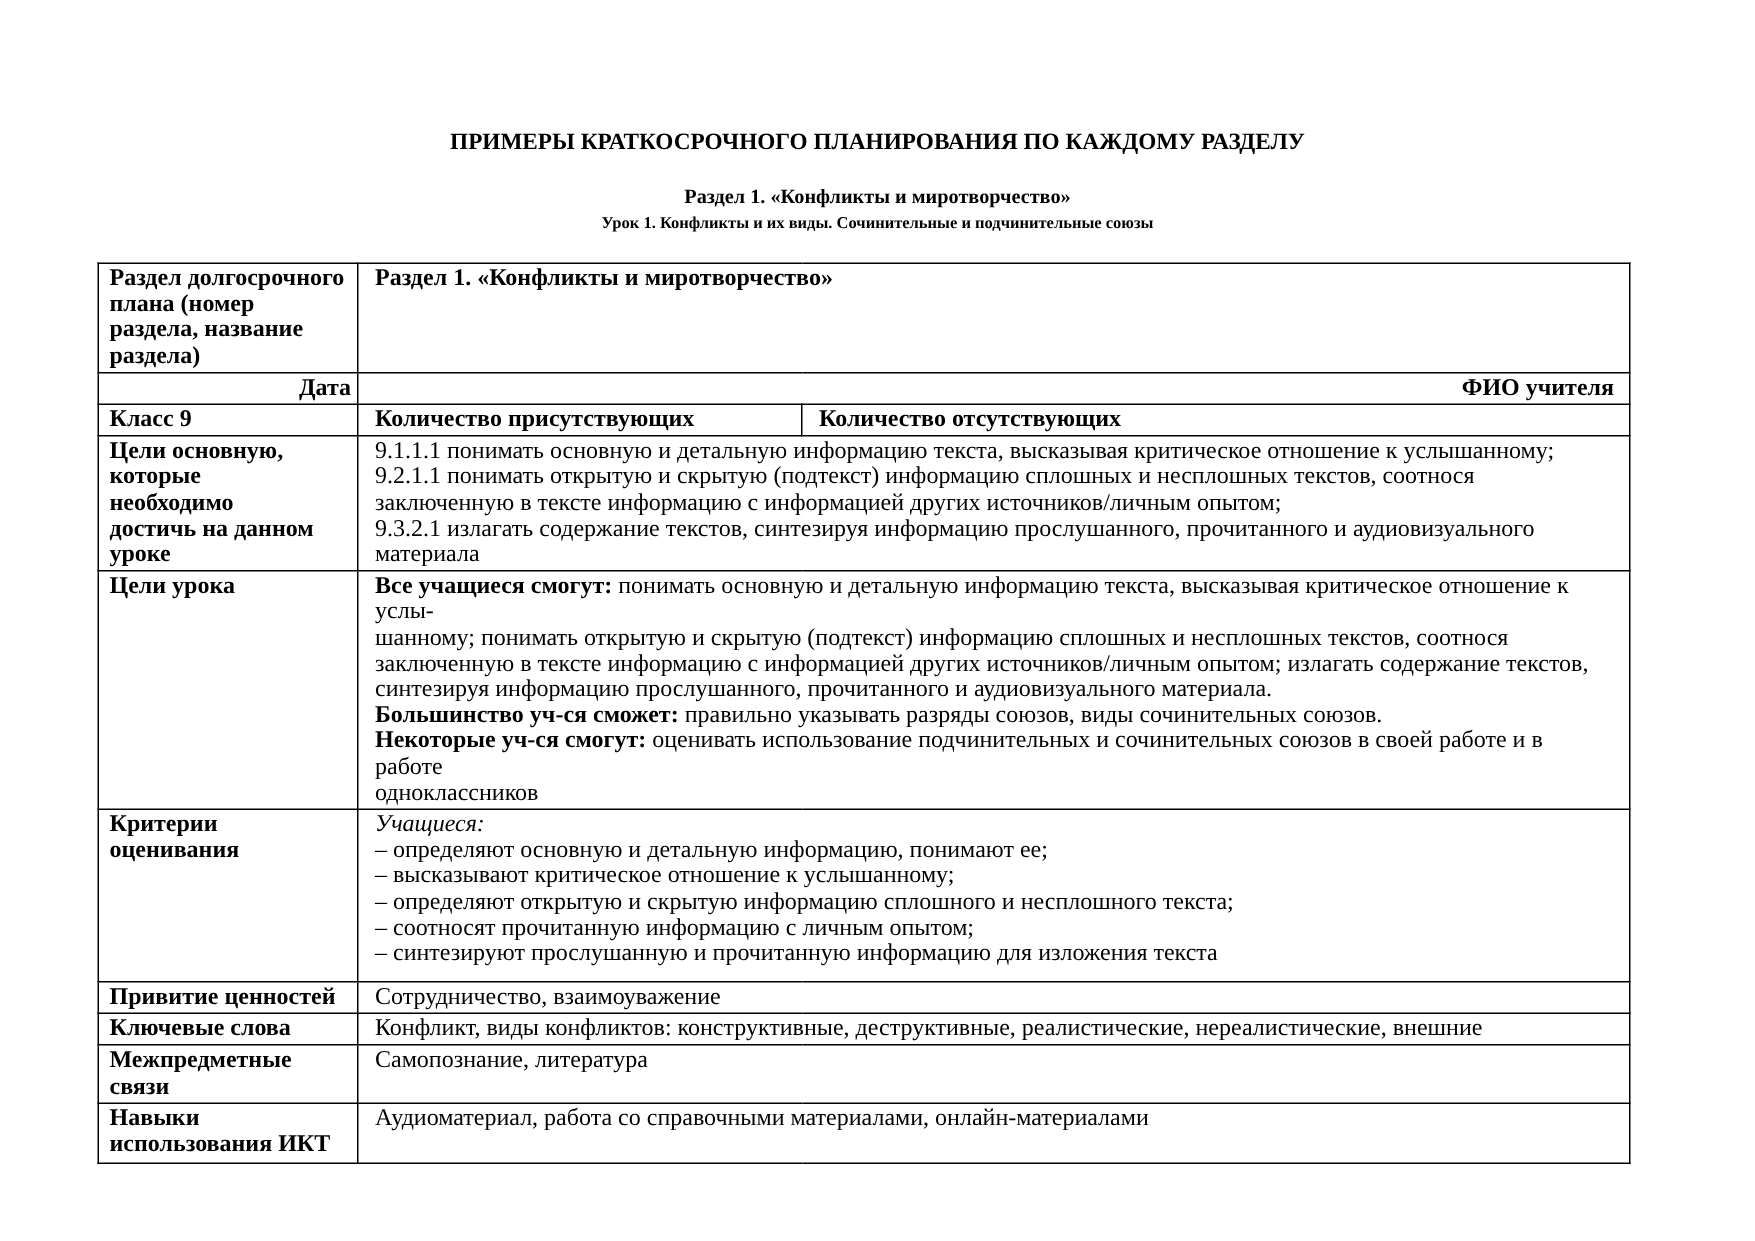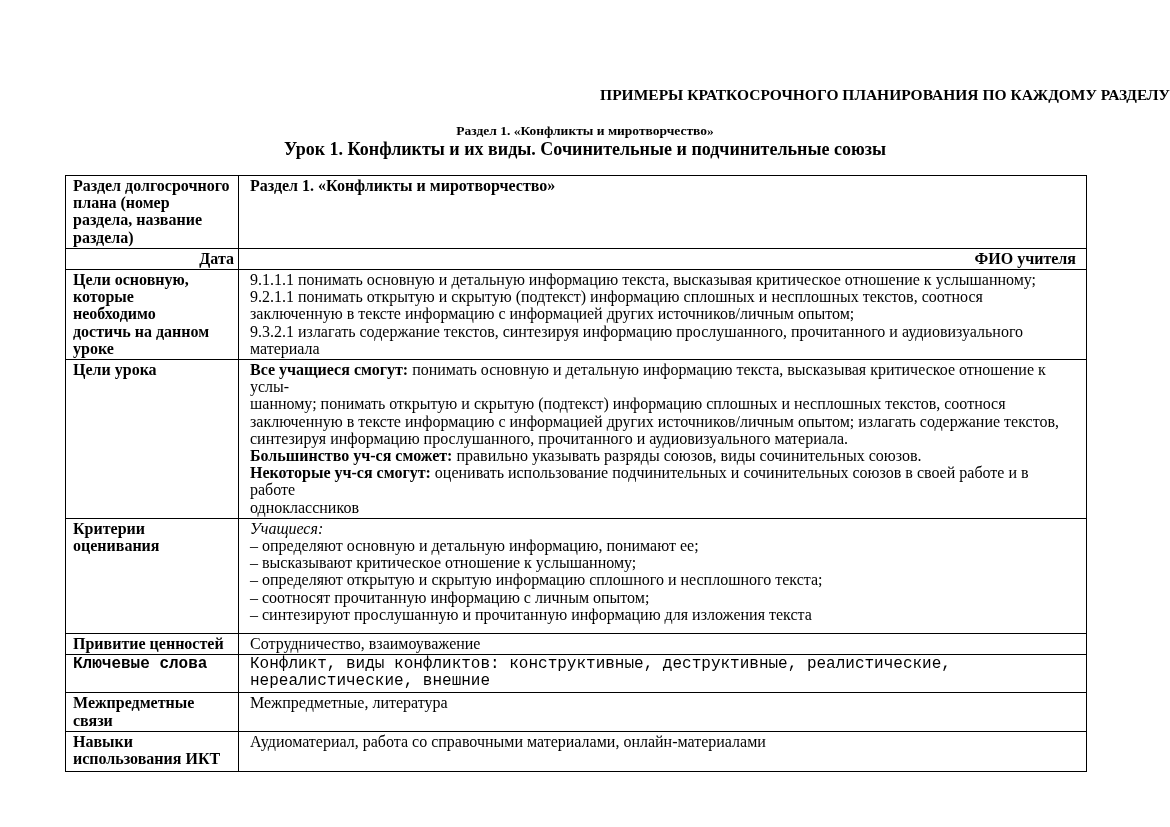--- a/index.html
+++ b/index.html
@@ -9,41 +9,41 @@
     height:827px;
     background:#ffffff;
     font-family:"Liberation Serif", serif;
     color:#000000;
     overflow:hidden;
   }
   .doc-title {
     position:absolute;
     top:86px; left:0;
     width:100%;
-    text-align:right;
+    text-align:center;
     font-weight:bold;
     font-size:15.5px;
     line-height:17px;
   }
   .doc-subtitle1 {
     position:absolute;
     top:122px; left:0;
     width:100%;
     text-align:center;
     font-weight:bold;
     font-size:13.5px;
     line-height:17px;
   }
   .doc-subtitle2 {
     position:absolute;
     top:141px; left:0;
     width:100%;
     text-align:center;
     font-weight:bold;
-    font-size:18px;
+    font-size:11px;
     line-height:17px;
   }
   table.plan {
     position:absolute;
     top:175px;
     left:65px;
     width:1021px;
     border-collapse:collapse;
     table-layout:fixed;
     font-size:16px;
@@ -60,21 +60,21 @@
     padding-right:4px;
   }
   .r1  { height:70px; }
   .r2  { height:18px;text-align:right; }
   .r3  { height:18px; }
   .r4  { height:18px; }
   .r5  { height:85px; }
   .r6  { height:131px;margin-top:32px; }
   .r7  { height:115px; }
   .r8  { height:19px; }
-  .r9  { height:17px;font-family:Liberation Mono, monospace; }
+  .r9  { height:17px; }
   .r10 { height:34px;margin-left:16px; }
   .r11 { height:40px; }
   td.bold-val { font-weight:bold; }
 </style>
 </head>
 <body>
 
 <div class="page">
 
   <div class="doc-title">ПРИМЕРЫ КРАТКОСРОЧНОГО ПЛАНИРОВАНИЯ ПО КАЖДОМУ РАЗДЕЛУ</div>
@@ -92,20 +92,25 @@
         <tr class="r1">
       <td class="lbl"><span>Раздел долгосрочного</span><br><span>плана (номер</span><br><span>раздела, название</span><br><span>раздела)</span></td>
       <td class="bold-val" colspan="2">Раздел 1. «Конфликты и миротворчество»</td>
     </tr>
 
     <tr class="r2">
       <td class="lbl">Дата</td>
       <td class="bold-val" colspan="2">ФИО учителя</td>
     </tr>
 
+    <tr class="r3">
+      <td class="lbl">Класс 9</td>
+      <td class="bold-val">Количество присутствующих</td>
+      <td class="bold-val">Количество отсутствующих</td>
+    </tr>
 
 
     <tr class="r5">
       <td class="lbl"><span>Цели основную,</span><br><span>которые</span><br><span>необходимо</span><br><span>достичь на данном</span><br><span>уроке</span></td>
       <td colspan="2"><span>9.1.1.1 понимать основную и детальную информацию текста, высказывая критическое отношение к услышанному;</span><br><span>9.2.1.1 понимать открытую и скрытую (подтекст) информацию сплошных и несплошных текстов, соотнося</span><br><span>заключенную в тексте информацию с информацией других источников/личным опытом;</span><br><span>9.3.2.1 излагать содержание текстов, синтезируя информацию прослушанного, прочитанного и аудиовизуального материала</span></td>
     </tr>
 
     <tr class="r6">
       <td class="lbl">Цели урока</td>
       <td colspan="2"><span style="font-weight: bold;">Все учащиеся смогут:</span><span> понимать основную и детальную информацию текста, высказывая критическое отношение к услы-</span><br><span>шанному; понимать открытую и скрытую (подтекст) информацию сплошных и несплошных текстов, соотнося</span><br><span>заключенную в тексте информацию с информацией других источников/личным опытом; излагать содержание текстов,</span><br><span>синтезируя информацию прослушанного, прочитанного и аудиовизуального материала.</span><br><span style="font-weight: bold;">Большинство уч-ся сможет:</span><span> правильно указывать разряды союзов, виды сочинительных союзов.</span><br><span style="font-weight: bold;">Некоторые уч-ся смогут:</span><span> оценивать использование подчинительных и сочинительных союзов в своей работе и в работе</span><br><span>одноклассников</span></td>
@@ -121,21 +126,21 @@
       <td colspan="2">Сотрудничество, взаимоуважение</td>
     </tr>
 
     <tr class="r9">
       <td class="lbl">Ключевые слова</td>
       <td colspan="2">Конфликт, виды конфликтов: конструктивные, деструктивные, реалистические, нереалистические, внешние</td>
     </tr>
 
     <tr class="r10">
       <td class="lbl"><span>Межпредметные</span><br><span>связи</span></td>
-      <td colspan="2">Межпредметные, литература</td>
+      <td colspan="2">Самопознание, литература</td>
     </tr>
 
     <tr class="r11">
       <td class="lbl"><span>Навыки</span><br><span>использования ИКТ</span></td>
       <td colspan="2">Аудиоматериал, работа со справочными материалами, онлайн-материалами</td>
     </tr>
 
   </tbody>
     </table>
 </div>

